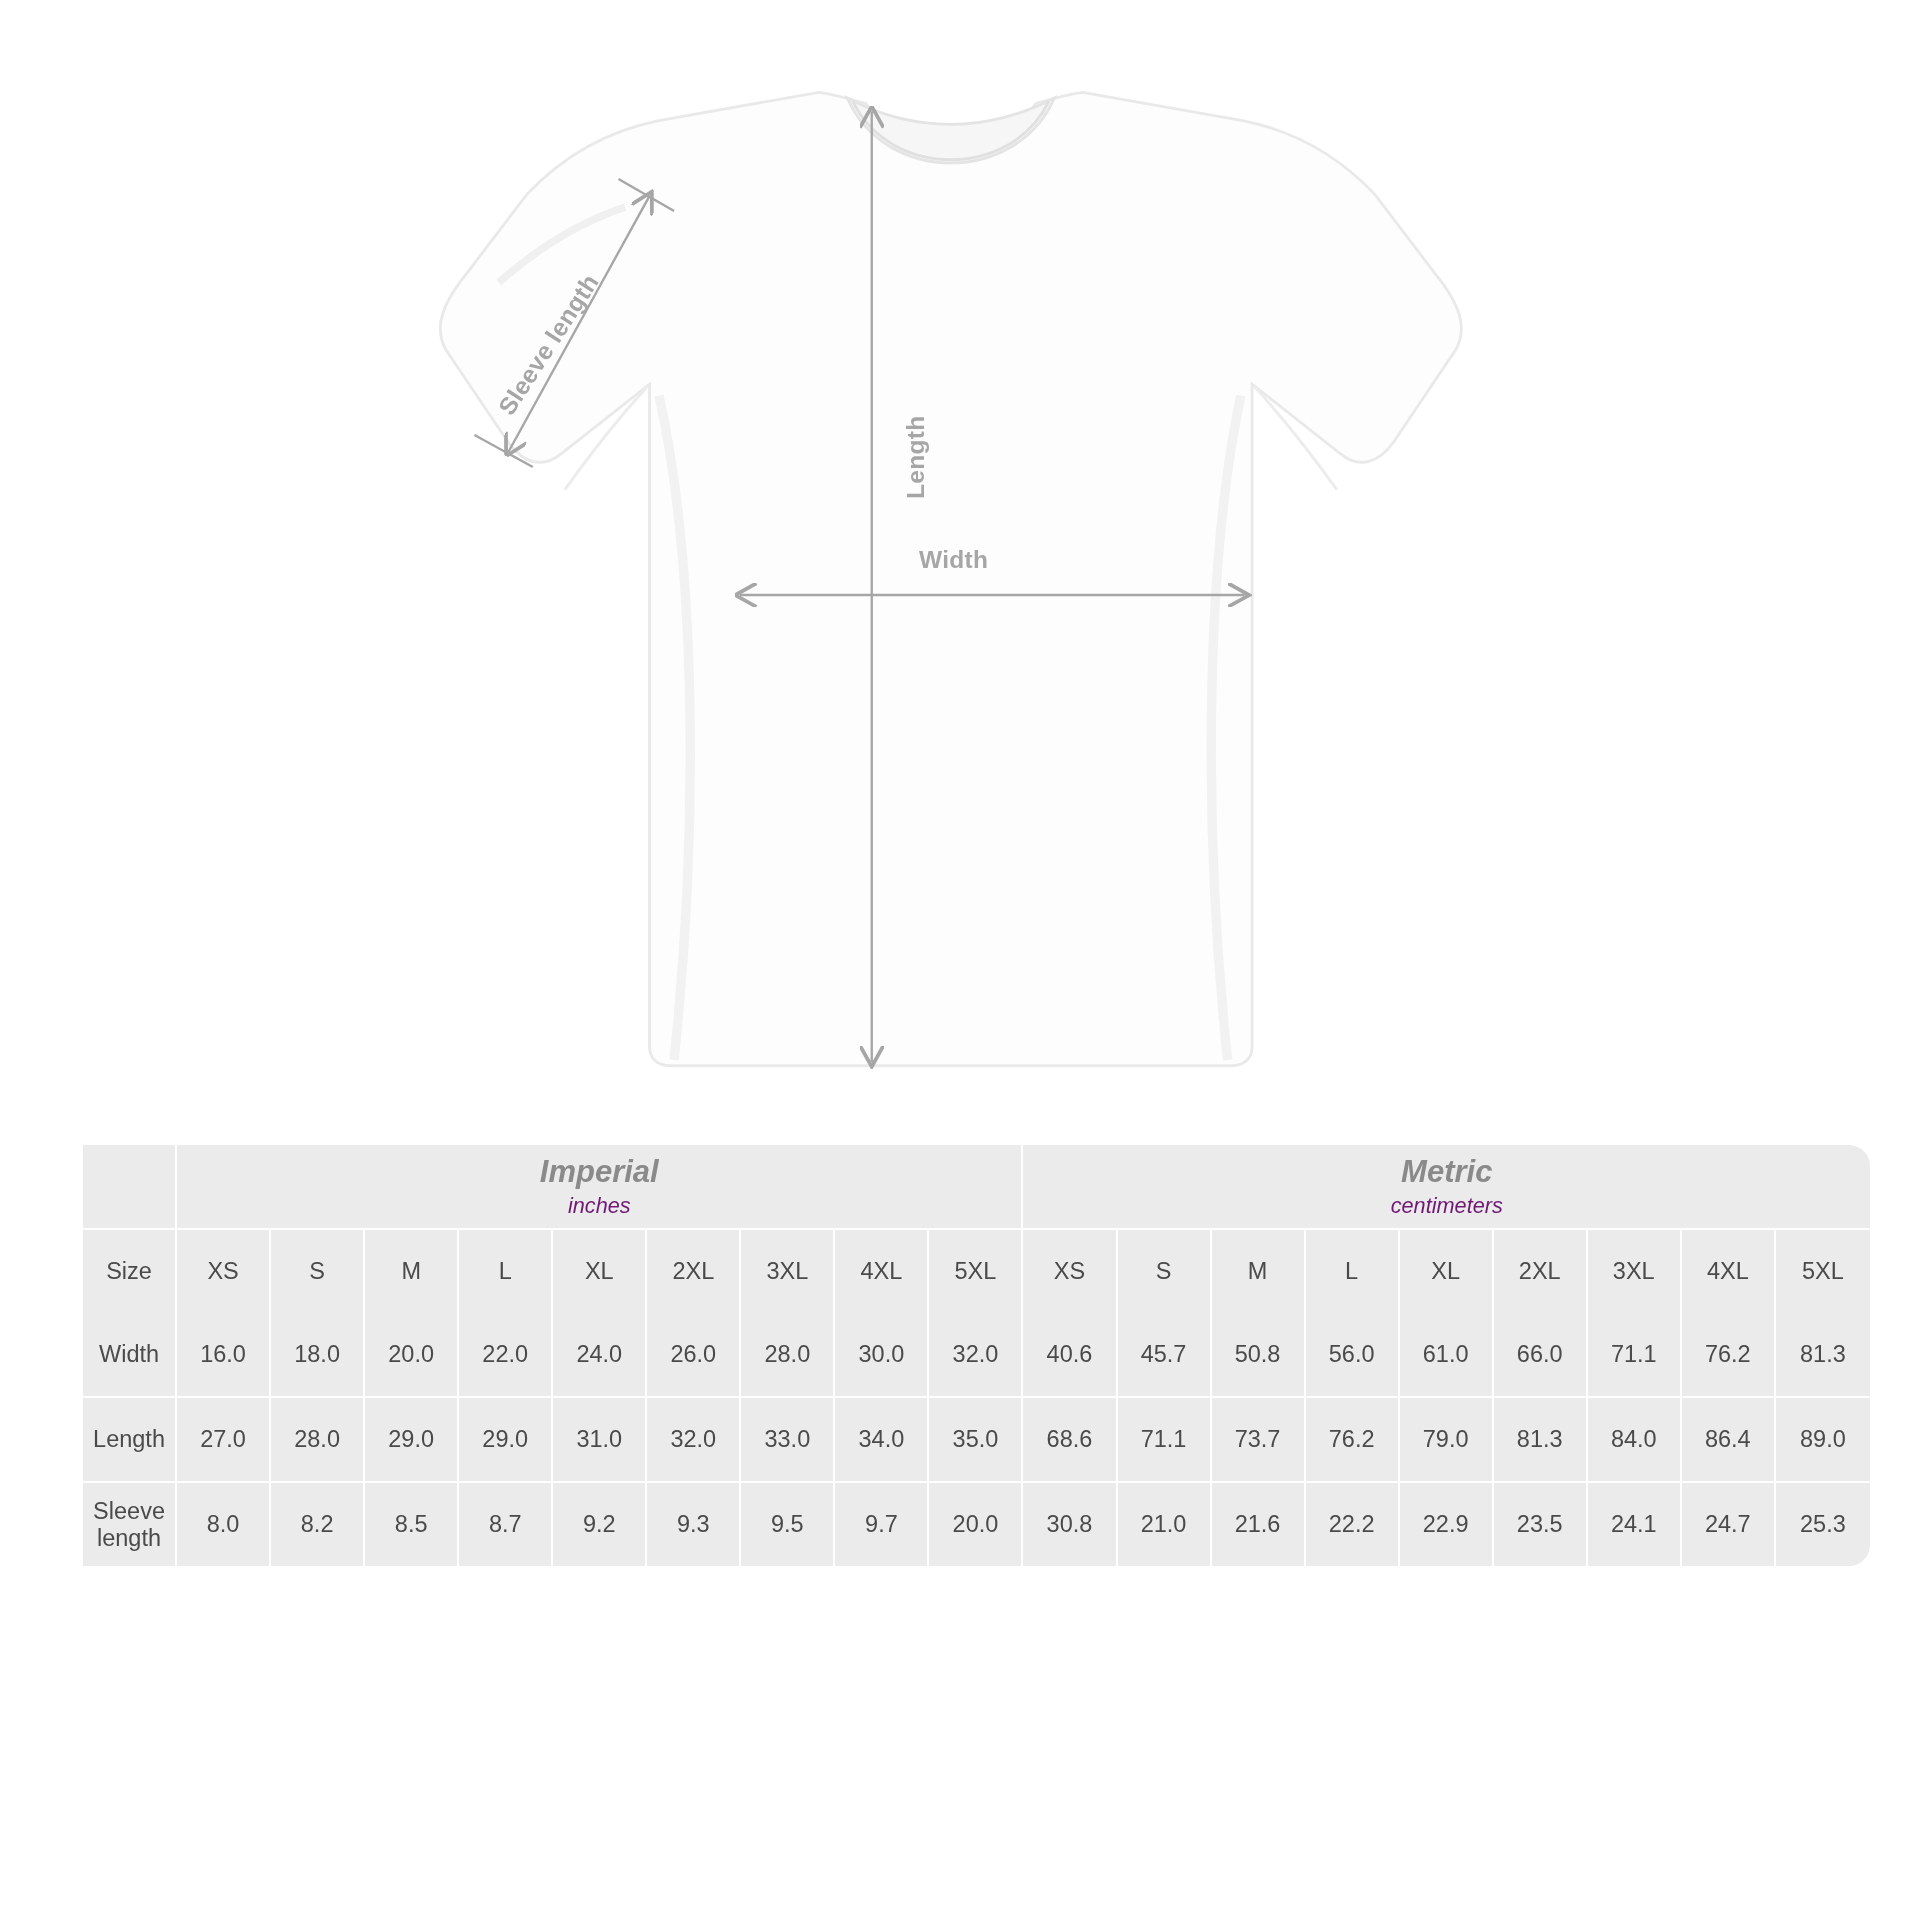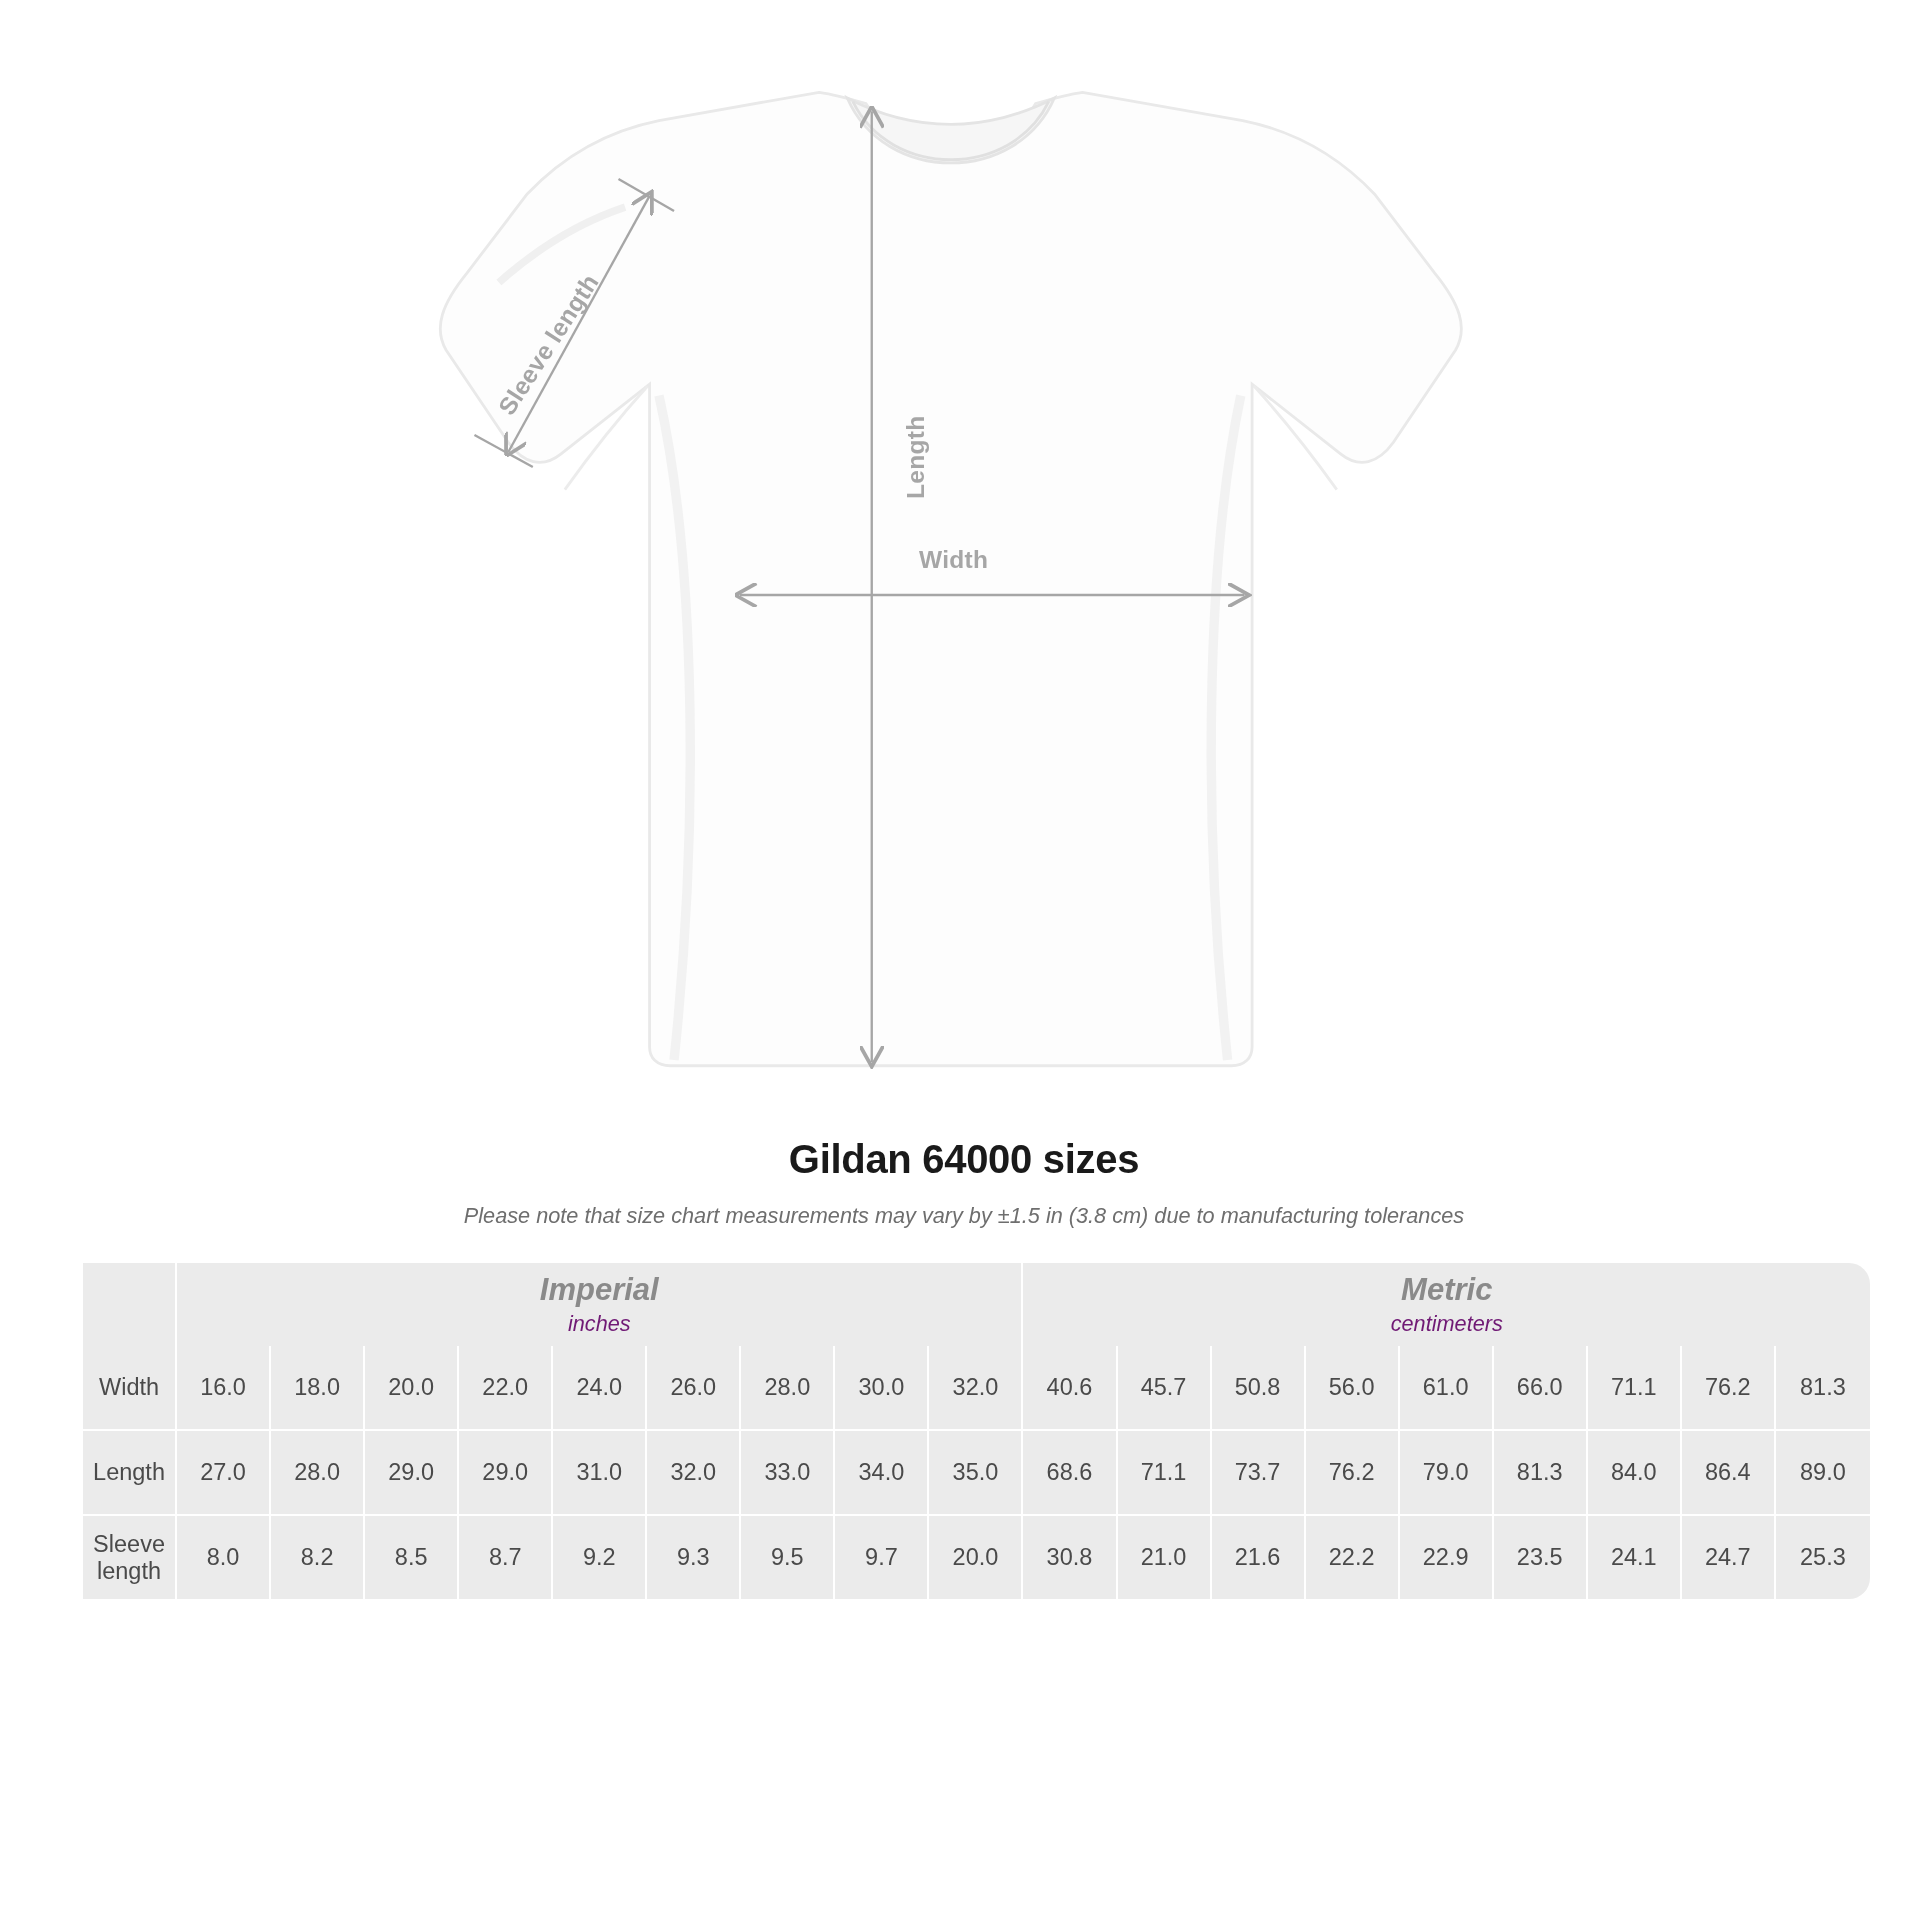--- a/index.html
+++ b/index.html
@@ -206,38 +206,55 @@
       </g>
     </svg>
 
     <div class="dim-label vertical" style="left:902px; top:499px;">Length</div>
 
     <div class="dim-label" style="left:919px; top:546px;">Width</div>
 
     <div class="dim-label diagonal" style="left:493px; top:405px;">Sleeve length</div>
   </div>
 
-  <div class="title-block">
-    <h1 class="chart-title">Gildan 64000 sizes</h1>
-    <div class="chart-note">Please note that size chart measurements may vary by ±1.5 in (3.8 cm) due to manufacturing tolerances</div>
-  </div>
 
   <div class="table-wrap">
     <table class="size-table">
       <thead>
         <tr>
           <th class="corner-cell unit-head"></th>
           <th class="unit-head" colspan="9">
             <span class="unit-name">Imperial</span>
             <span class="unit-sub">inches</span>
           </th>
           <th class="unit-head" colspan="9">
             <span class="unit-name">Metric</span>
             <span class="unit-sub">centimeters</span>
           </th>
+        </tr>
+        <tr>
+          <th class="row-head">Size</th>
+          <th class="col-head">XS</th>
+          <th class="col-head">S</th>
+          <th class="col-head">M</th>
+          <th class="col-head">L</th>
+          <th class="col-head">XL</th>
+          <th class="col-head">2XL</th>
+          <th class="col-head">3XL</th>
+          <th class="col-head">4XL</th>
+          <th class="col-head">5XL</th>
+          <th class="col-head">XS</th>
+          <th class="col-head">S</th>
+          <th class="col-head">M</th>
+          <th class="col-head">L</th>
+          <th class="col-head">XL</th>
+          <th class="col-head">2XL</th>
+          <th class="col-head">3XL</th>
+          <th class="col-head">4XL</th>
+          <th class="col-head">5XL</th>
         </tr>
       </thead>
       <tbody>
         <tr>
           <td class="row-head">Width</td>
           <td>16.0</td>
           <td>18.0</td>
           <td>20.0</td>
           <td>22.0</td>
           <td>24.0</td>

